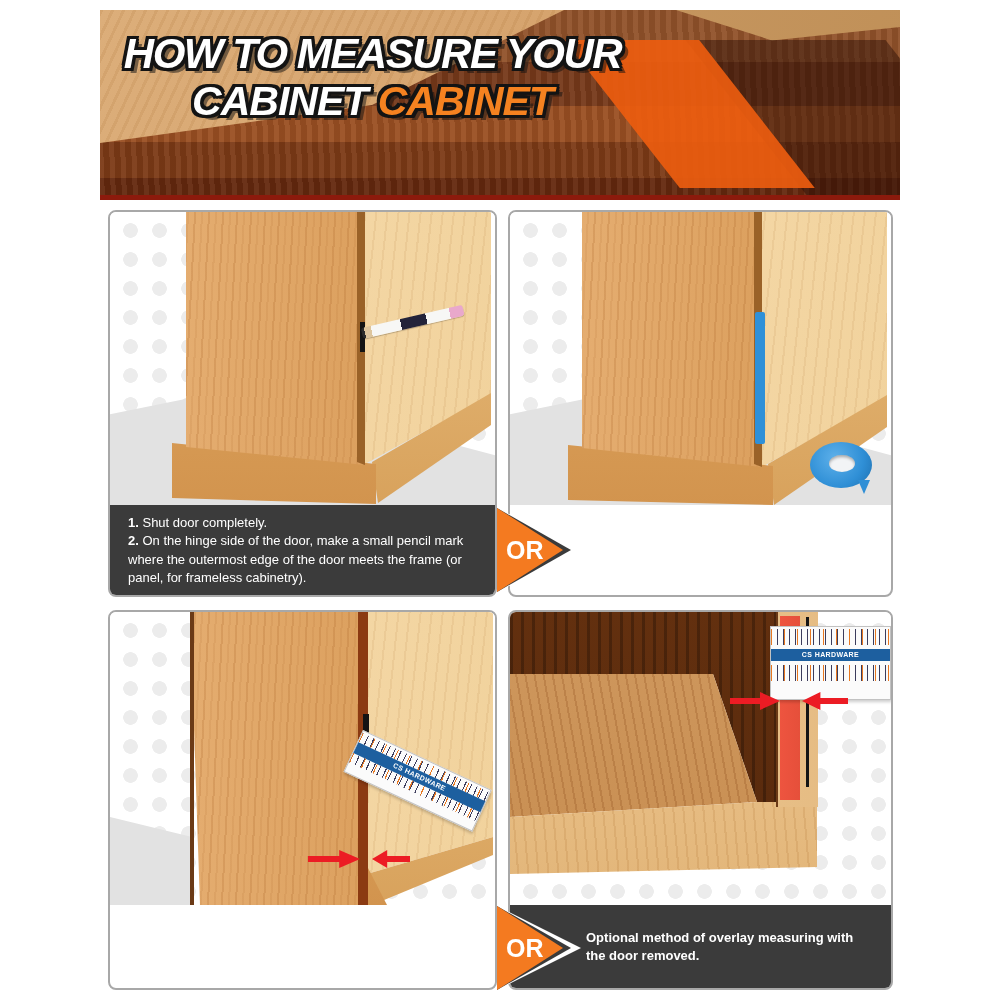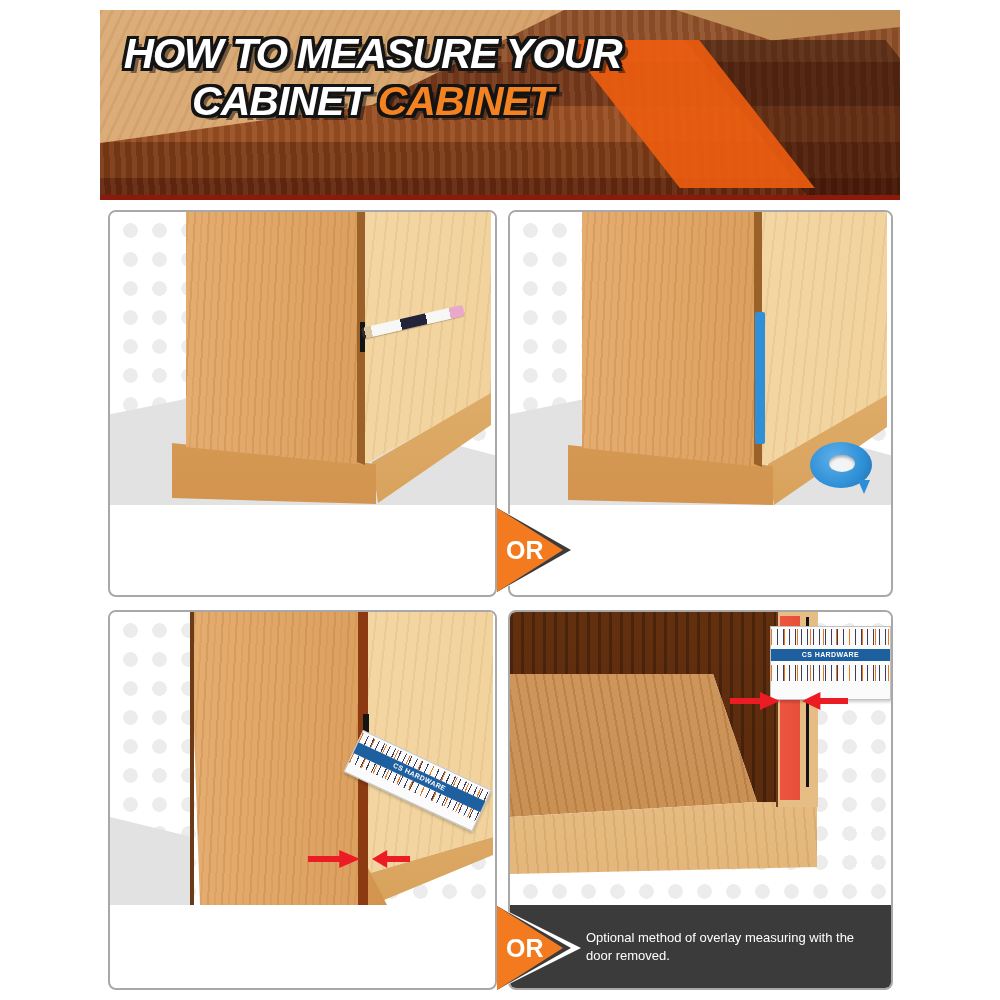--- a/index.html
+++ b/index.html
@@ -45,21 +45,21 @@
   .panel{position:absolute;border:2px solid #a8a8a8;border-radius:8px;background:#fff;
          box-sizing:border-box;overflow:hidden;}
   .illus{position:absolute;left:0;right:0;top:0;height:293px;overflow:hidden;background:#ffffff;
     background-image:radial-gradient(circle,#ececec 7px,rgba(236,236,236,0) 7.6px);
     background-size:29px 29px;background-position:6px 4px;}
   .caption{position:absolute;left:0;right:0;top:293px;bottom:0;background:#3b3b3b;
     color:#fff;font-size:13px;line-height:1.42;}
   .cap-pad-a{padding:9px 14px 0 18px;}
   .cap-pad-b{padding:17px 18px 0 76px;}
   .cap-pad-c{padding:19px 14px 0 18px;}
-  .cap-pad-d{padding:24px 18px 0 76px;}
+  .cap-pad-d{padding:24px 18px 0 76px;font-weight:bold;}
   .caption b{font-weight:bold;}
 
   .shape{position:absolute;inset:0;}
   .door-tex{background:
       repeating-linear-gradient(93deg, rgba(171,101,40,.22) 0 2px, transparent 2px 7px, rgba(171,101,40,.12) 7px 9px, transparent 9px 14px),
       linear-gradient(90deg,#e8b277,#dda261 60%,#d2934f);}
   .side-tex{background:
       repeating-linear-gradient(96deg, rgba(195,145,85,.16) 0 2px, transparent 2px 11px),
       linear-gradient(100deg,#f7dcae,#f1d29c);}
   .base-tex{background:linear-gradient(to bottom,#e2aa64,#d2944e);}
@@ -132,20 +132,24 @@
   <div class="panel" style="left:108px;top:210px;width:389px;height:387px">
     <div class="illus">
       <div class="floor12"></div>
       <div class="shape side-tex" style="clip-path:polygon(255px 0,381px 0,381px 183px,255px 252px)"></div>
       <div class="shape baseside-tex" style="clip-path:polygon(262px 250px,381px 181px,381px 213px,268px 291px)"></div>
       <div class="shape base-tex" style="clip-path:polygon(62px 231px,266px 252px,266px 292px,62px 286px)"></div>
       <div class="shape door-tex" style="clip-path:polygon(76px 0,255px 0,255px 253px,76px 235px)"></div>
       <div class="shape edge-tex" style="clip-path:polygon(247px 0,255px 0,255px 253px,247px 250px)"></div>
       <div class="mark" style="left:250px;top:110px;width:5px;height:30px"></div>
       <div class="pencil" style="left:252px;top:116px;width:104px;transform:rotate(-13deg)"></div>
+    </div>
+    <div class="caption cap-pad-a">
+      <b>1.</b><span> Shut door completely.</span><br>
+      <b>2.</b><span> On the hinge side of the door, make a small pencil mark where the outermost edge of the door meets the frame (or panel, for frameless cabinetry).</span>
     </div>
   </div>
 
   <div class="panel" style="left:508px;top:210px;width:385px;height:387px">
     <div class="illus">
       <div class="floor12"></div>
       <div class="shape side-tex" style="clip-path:polygon(252px 0,377px 0,377px 185px,252px 255px)"></div>
       <div class="shape baseside-tex" style="clip-path:polygon(258px 252px,377px 183px,377px 215px,264px 293px)"></div>
       <div class="shape base-tex" style="clip-path:polygon(58px 233px,263px 254px,263px 293px,58px 288px)"></div>
       <div class="shape door-tex" style="clip-path:polygon(72px 0,252px 0,252px 255px,72px 236px)"></div>

